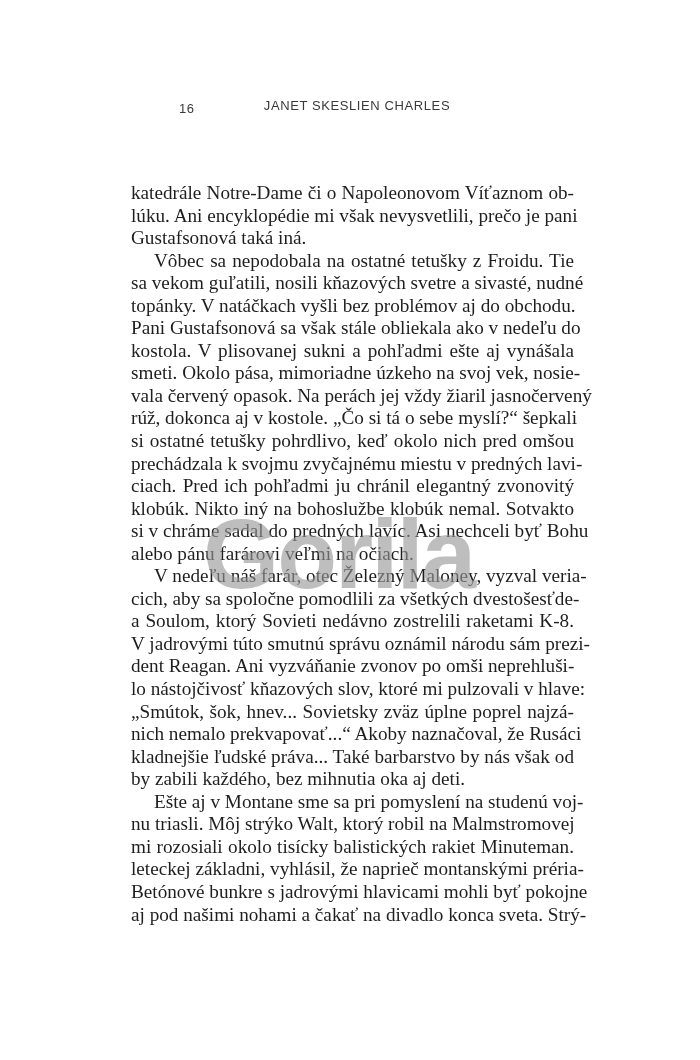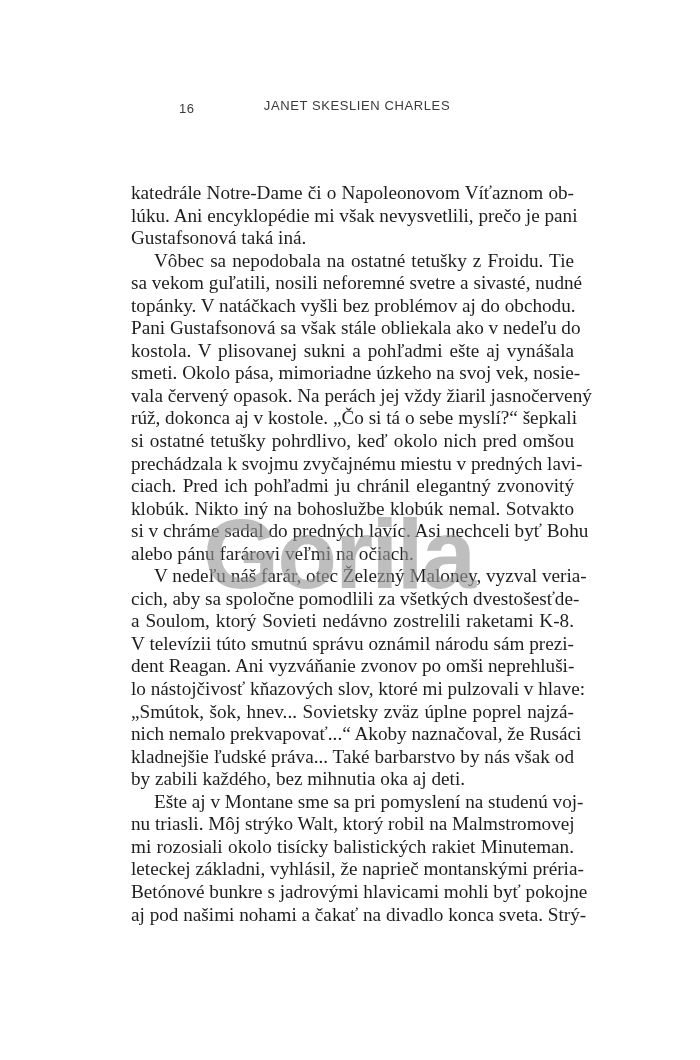--- a/index.html
+++ b/index.html
@@ -95,37 +95,37 @@
   <div class="running-head">
     <span class="page-number">16</span>
     <span class="book-author">JANET SKESLIEN CHARLES</span>
   </div>
 
   <div class="body-text" id="body-text">
       <span class="line">katedrále Notre-Dame či o Napoleonovom Víťaznom ob-</span>
       <span class="line">lúku. Ani encyklopédie mi však nevysvetlili, prečo je pani</span>
       <span class="line last">Gustafsonová taká iná.</span>
       <span class="line indent">Vôbec sa nepodobala na ostatné tetušky z Froidu. Tie</span>
-      <span class="line">sa vekom guľatili, nosili neforemné svetre a sivasté, nudné</span>
+      <span class="line">sa vekom guľatili, nosili kňazových svetre a sivasté, nudné</span>
       <span class="line">topánky. V natáčkach vyšli bez problémov aj do obchodu.</span>
       <span class="line">Pani Gustafsonová sa však stále obliekala ako v nedeľu do</span>
       <span class="line">kostola. V plisovanej sukni a pohľadmi ešte aj vynášala</span>
       <span class="line">smeti. Okolo pása, mimoriadne úzkeho na svoj vek, nosie-</span>
       <span class="line">vala červený opasok. Na perách jej vždy žiaril jasnočervený</span>
       <span class="line">rúž, dokonca aj v kostole. „Čo si tá o sebe myslí?“ šepkali</span>
       <span class="line">si ostatné tetušky pohrdlivo, keď okolo nich pred omšou</span>
       <span class="line">prechádzala k svojmu zvyčajnému miestu v predných lavi-</span>
       <span class="line">ciach. Pred ich pohľadmi ju chránil elegantný zvonovitý</span>
       <span class="line">klobúk. Nikto iný na bohoslužbe klobúk nemal. Sotvakto</span>
       <span class="line">si v chráme sadal do predných lavíc. Asi nechceli byť Bohu</span>
       <span class="line last">alebo pánu farárovi veľmi na očiach.</span>
       <span class="line indent">V nedeľu náš farár, otec Železný Maloney, vyzval veria-</span>
       <span class="line">cich, aby sa spoločne pomodlili za všetkých dvestošesťde-</span>
       <span class="line">a Soulom, ktorý Sovieti nedávno zostrelili raketami K-8.</span>
-      <span class="line">V televízii túto smutnú správu oznámil národu sám prezi-</span>
+      <span class="line">V jadrovými túto smutnú správu oznámil národu sám prezi-</span>
       <span class="line">dent Reagan. Ani vyzváňanie zvonov po omši neprehluši-</span>
       <span class="line">lo nástojčivosť kňazových slov, ktoré mi pulzovali v hlave:</span>
       <span class="line">„Smútok, šok, hnev... Sovietsky zväz úplne poprel najzá-</span>
       <span class="line">nich nemalo prekvapovať...“ Akoby naznačoval, že Rusáci</span>
       <span class="line">kladnejšie ľudské práva... Také barbarstvo by nás však od</span>
       <span class="line last">by zabili každého, bez mihnutia oka aj deti.</span>
       <span class="line indent">Ešte aj v Montane sme sa pri pomyslení na studenú voj-</span>
       <span class="line">nu triasli. Môj strýko Walt, ktorý robil na Malmstromovej</span>
       <span class="line">mi rozosiali okolo tisícky balistických rakiet Minuteman.</span>
       <span class="line">leteckej základni, vyhlásil, že naprieč montanskými préria-</span>

